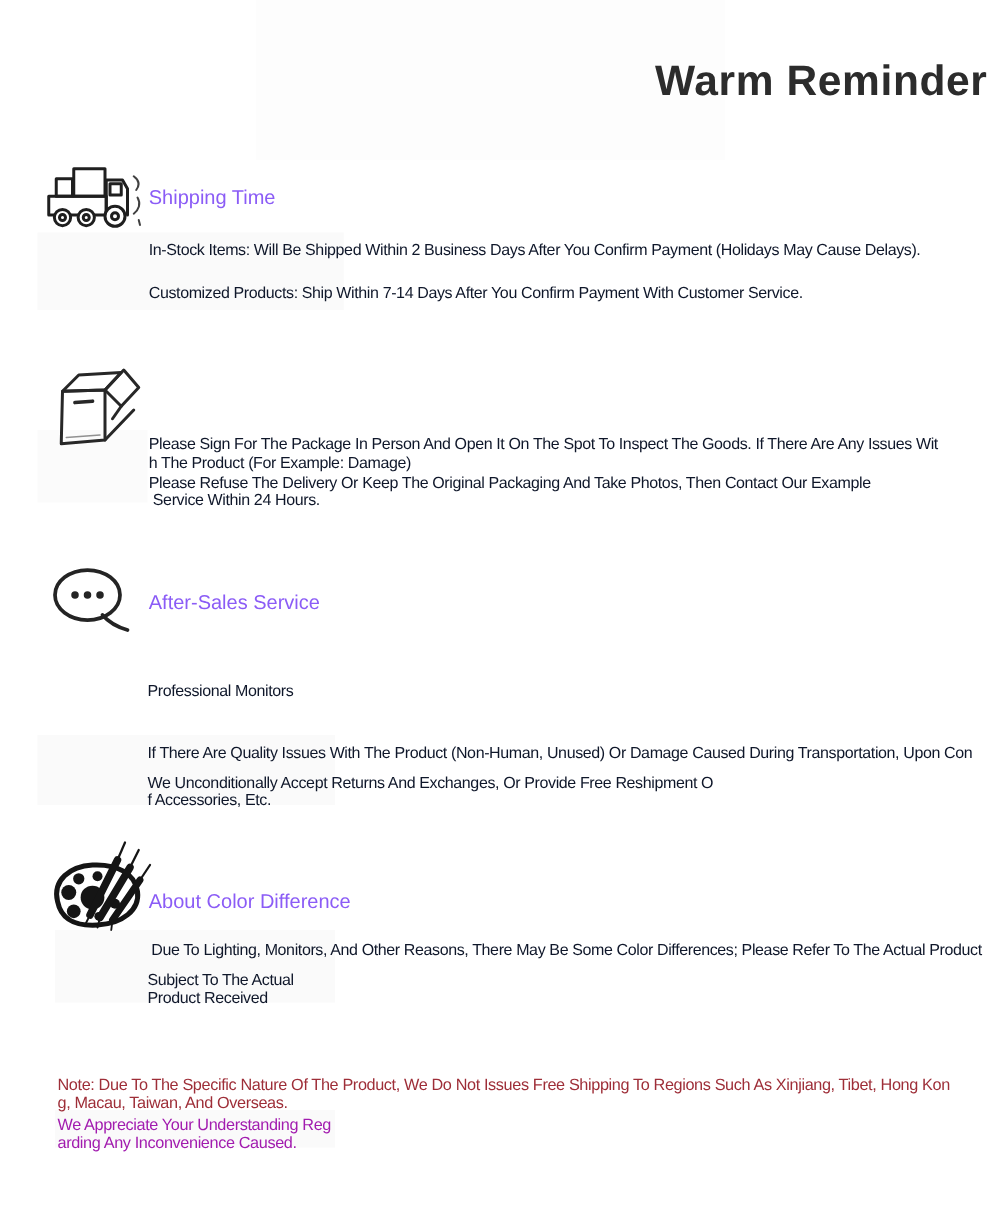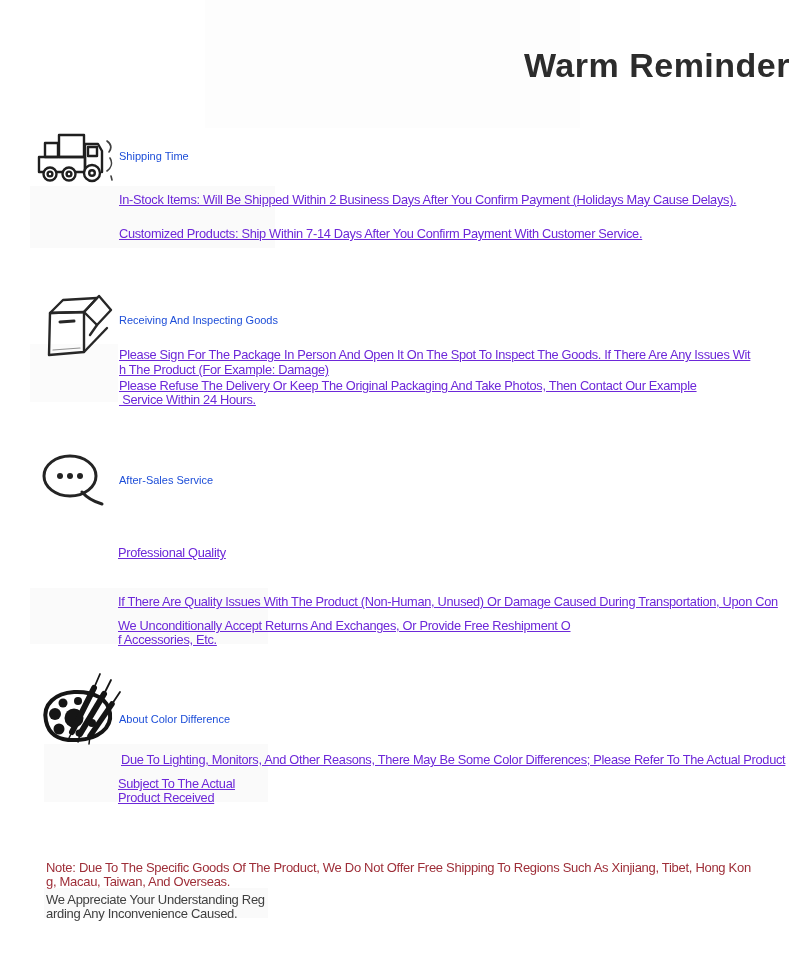--- a/index.html
+++ b/index.html
@@ -6,31 +6,31 @@
   .page {
     position:relative; width:790px; height:968px; background:#ffffff;
     font-family:"Liberation Sans", sans-serif; overflow:hidden;
   }
   .bgblock { position:absolute; pointer-events:none; }
   .title {
     position:absolute; left:0; top:46px; width:790px; text-align:right;
     font-size:34px; font-weight:700; color:#2c2c2c; letter-spacing:0.5px;
   }
   .heading {
-    position:absolute; font-size:11px; color:#1d4ed8; white-space:pre;
+    position:absolute; font-size:16px; color:#8b5cf6; white-space:pre;
   }
   .line {
     position:absolute; font-size:12.8px; letter-spacing:-0.3px;
-    color:#6d28d9; white-space:pre;text-decoration:underline;
+    color:#0f172a; white-space:pre;
   }
   .note-line {
     position:absolute; font-size:13px; letter-spacing:-0.3px; white-space:pre;
   }
   .note-red { color:#9e2e38; }
-  .note-dark { color:#404040; }
+  .note-dark { color:#a21caf; }
   .icon { position:absolute; }
   .icon svg { display:block; width:100%; height:100%; }
 </style>
 </head>
 <body>
 
 <div class="page">
 
   <div class="bgblock" style="left:205px;top:0;width:375px;height:128px;background:#fdfdfd;"></div>
   <div class="bgblock" style="left:30px;top:186px;width:245px;height:62px;background:#fafafa;"></div>
@@ -73,41 +73,40 @@
         <path d="M8,21 L7,63 L42,60 L42,20 Z"></path>
         <path d="M8,21 L21,8 L55,6 L42,20 Z"></path>
         <path d="M42,20 L57,4 L69,18 L55,33 Z"></path>
         <path d="M42,60 L65,36"></path>
         <path d="M55,33 L48,43"></path>
         <path d="M18,30 L32,29" stroke-width="3"></path>
         <path d="M11,58 L38,56" stroke-width="1.2" opacity="0.5"></path>
       </g>
     </svg>
   </span>
-  <div class="heading" style="left:119px;top:314px;">Receiving And Inspecting Goods</div>
   <div class="line" style="left:119px;top:362px;">h The Product (For Example: Damage)</div>
   <div class="line" style="left:119px;top:347px;">Please Sign For The Package In Person And Open It On The Spot To Inspect The Goods. If There Are Any Issues Wit</div>
   <div class="line" style="left:119px;top:378px;">Please Refuse The Delivery Or Keep The Original Packaging And Take Photos, Then Contact Our Example</div>
   <div class="line" style="left:119px;top:392px;"> Service Within 24 Hours.</div>
 
   <span class="icon" style="left:40px;top:450px;width:68px;height:60px;">
     <svg viewBox="0 0 68 60">
       <g fill="none" stroke="#242424" stroke-width="3" stroke-linecap="round">
         <ellipse cx="30" cy="26" rx="26" ry="20"></ellipse>
         <path d="M42,42 C48,49 55,52 62,54"></path>
       </g>
       <g fill="#242424">
         <circle cx="20" cy="26" r="3"></circle>
         <circle cx="30" cy="26" r="3"></circle>
         <circle cx="40" cy="26" r="3"></circle>
       </g>
     </svg>
   </span>
   <div class="heading" style="left:119px;top:474px;text-align:center;">After-Sales Service</div>
-  <div class="line" style="left:118px;top:545px;">Professional Quality</div>
+  <div class="line" style="left:118px;top:545px;">Professional Monitors</div>
   <div class="line" style="left:118px;top:594px;">If There Are Quality Issues With The Product (Non-Human, Unused) Or Damage Caused During Transportation, Upon Con</div>
   <div class="line" style="left:118px;top:618px;">We Unconditionally Accept Returns And Exchanges, Or Provide Free Reshipment O</div>
   <div class="line" style="left:118px;top:632px;">f Accessories, Etc.</div>
 
   <span class="icon" style="left:38px;top:666px;width:86px;height:84px;">
     <svg viewBox="0 0 86 84">
       <path d="M8,55 C4,38 18,27 36,26 C56,25 70,33 72,47 C74,62 60,73 40,74 C22,75 11,70 8,55 Z" fill="#ffffff" stroke="#151515" stroke-width="4" stroke-linejoin="round"></path>
       <g fill="#151515">
         <circle cx="25" cy="37" r="4.5"></circle>
         <circle cx="40" cy="35" r="4"></circle>
@@ -128,18 +127,18 @@
         <path d="M42,68 L40,76" stroke-width="1.5"></path>
         <path d="M52,70 L51,78" stroke-width="1.5"></path>
       </g>
     </svg>
   </span>
   <div class="heading" style="left:119px;top:713px;">About Color Difference</div>
   <div class="line" style="left:121px;top:752px;">Due To Lighting, Monitors, And Other Reasons, There May Be Some Color Differences; Please Refer To The Actual Product</div>
   <div class="line" style="left:118px;top:776px;">Subject To The Actual</div>
   <div class="line" style="left:118px;top:790px;">Product Received</div>
 
-  <div class="note-line note-red" style="left:46px;top:860px;">Note: Due To The Specific Goods Of The Product, We Do Not Offer Free Shipping To Regions Such As Xinjiang, Tibet, Hong Kon</div>
+  <div class="note-line note-red" style="left:46px;top:860px;">Note: Due To The Specific Nature Of The Product, We Do Not Issues Free Shipping To Regions Such As Xinjiang, Tibet, Hong Kon</div>
   <div class="note-line note-red" style="left:46px;top:874px;">g, Macau, Taiwan, And Overseas.</div>
   <div class="note-line note-dark" style="left:46px;top:892px;">We Appreciate Your Understanding Reg</div>
   <div class="note-line note-dark" style="left:46px;top:906px;">arding Any Inconvenience Caused.</div>
 
 </div>
 
 </body></html>

